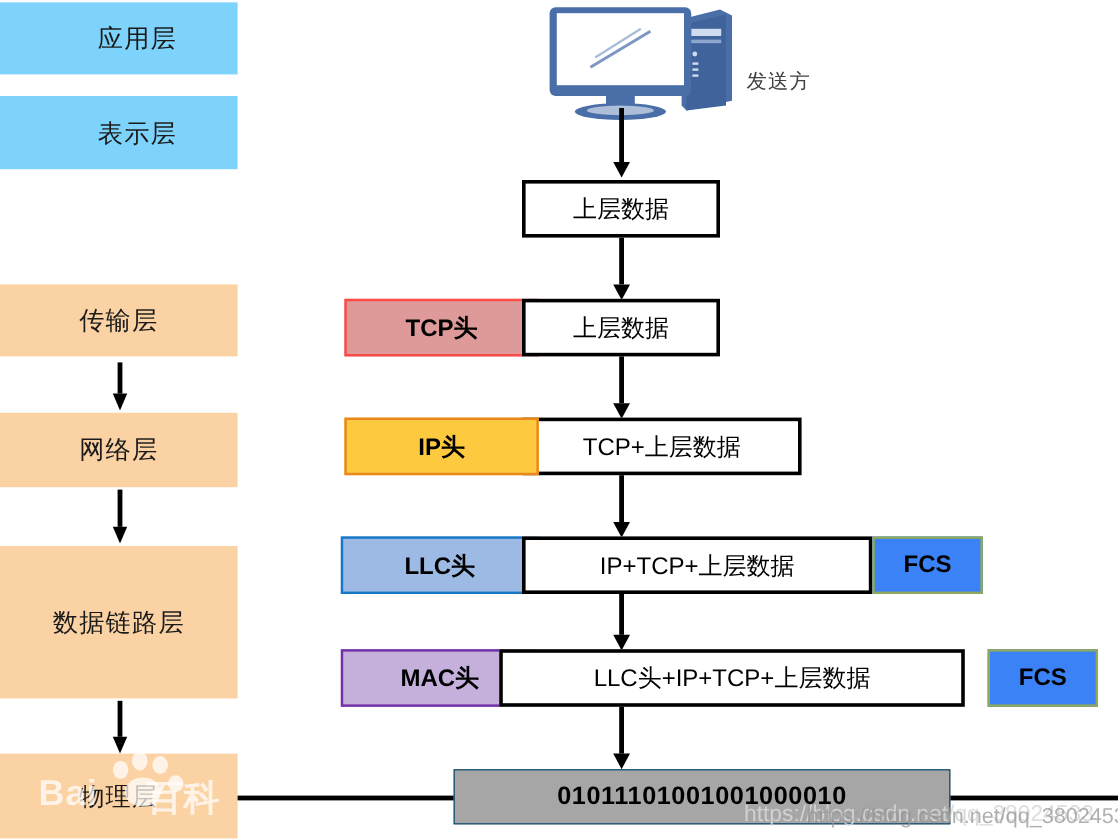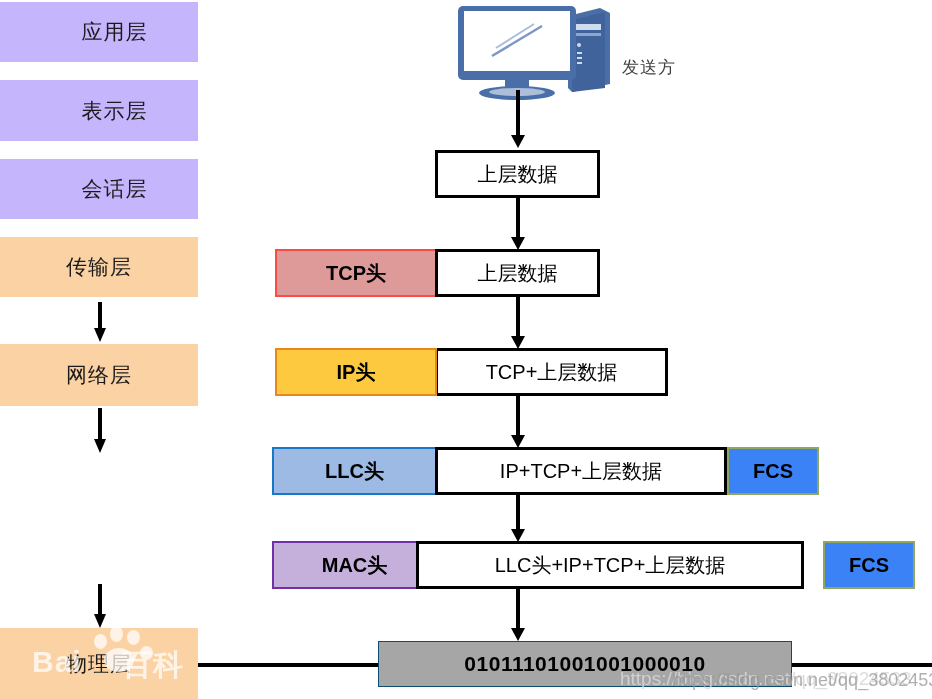--- a/index.html
+++ b/index.html
@@ -22,21 +22,21 @@
     left: 0;
     width: 198px;
     display: flex;
     align-items: center;
     justify-content: center;
     font-size: 21px;
     color: #1a1a1a;
     letter-spacing: 1px;
     box-sizing: border-box;
   }
-  .layer-blue  { background: #c4b5fd; padding-left: 31px; }
+  .layer-blue  { background: #7dd3fc; padding-left: 31px; }
   .layer-peach { background: #fbd2a4; }
 
   
   .osi-arrow {
     position: absolute;
     left: 94px;
     width: 12px;
   }
   .osi-arrow .shaft {
     position: absolute;
@@ -68,20 +68,21 @@
     white-space: nowrap;
   }
   .pdu-payload {
     background: #ffffff;
     border: 3px solid #000;
   }
   .pdu-head {
     border-width: 2px;
     border-style: solid;
     font-weight: bold;
+    margin-left: 12px;
   }
   .head-tcp { background: #dd9a99; border-color: #fc4a47; }
   .head-ip  { background: #fcc93f; border-color: #e8871d; }
   .head-llc { background: #9dbae4; border-color: #1878c8; }
   .head-mac { background: #c4b0db; border-color: #7230a8; }
   .fcs      { background: #3b82f6; border: 2px solid #90a85c; font-weight: bold; }
 
   .bitstream {
     position: absolute;
     background: #a6a6a6;
@@ -172,28 +173,28 @@
 <body>
 
 <div id="canvas">
 
   <div class="layer-box layer-blue" style="top:2px;height:60px;">
     <span>应用层</span>
   </div>
   <div class="layer-box layer-blue" style="top:80px;height:61px;">
     <span>表示层</span>
   </div>
-  <div class="layer-box layer-blue" style="top:159px;height:60px;">
-    <span>会话层</span>
-  </div>
   <div class="layer-box layer-peach" style="top:237px;height:60px;">
     <span>传输层</span>
   </div>
   <div class="layer-box layer-peach" style="top:344px;height:62px;">
     <span>网络层</span>
+  </div>
+  <div class="layer-box layer-peach" style="top:455px;height:127px;">
+    <span>数据链路层</span>
   </div>
   <div class="layer-box layer-peach" style="top:628px;height:71px;">
     <span>物理层</span>
   </div>
 
   <div class="osi-arrow" style="top:302px;height:40px;">
     <div class="shaft" style="height:26px;"></div>
     <div class="head" style="top:26px;"></div>
   </div>
   <div class="osi-arrow" style="top:408px;height:45px;">

